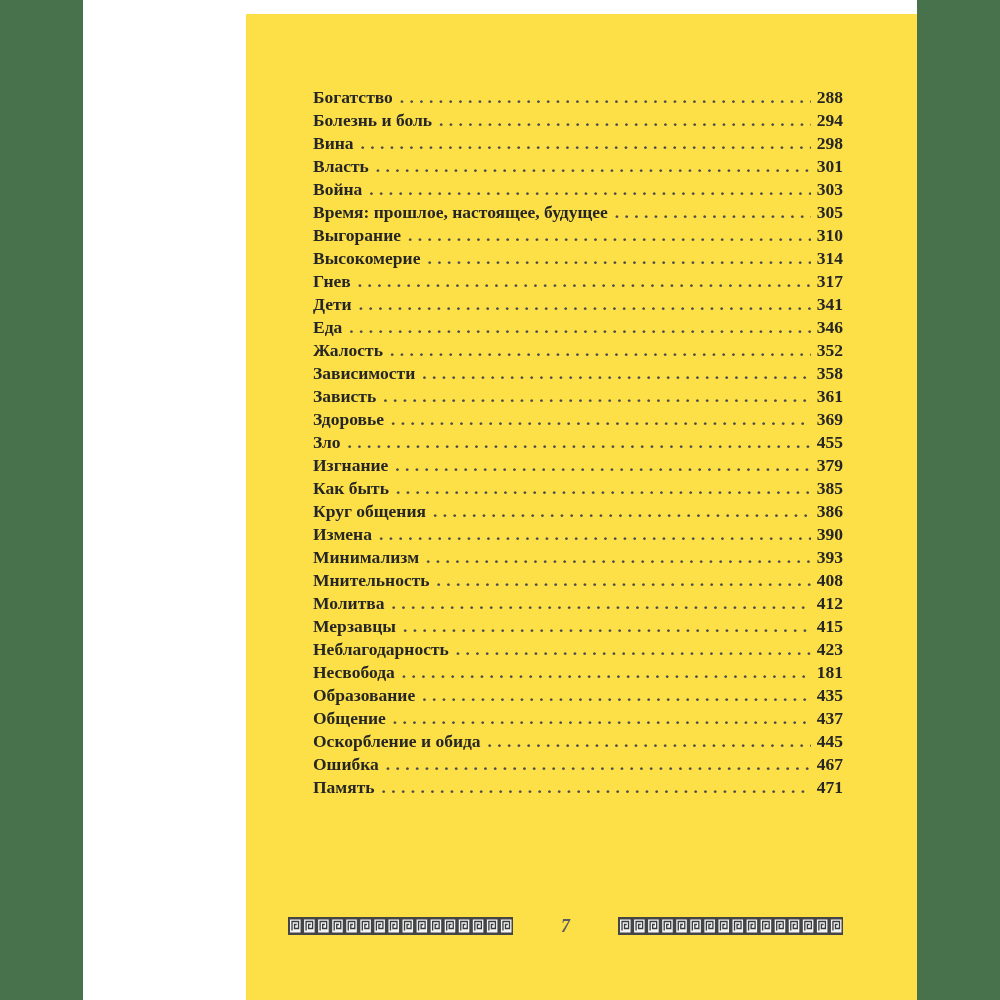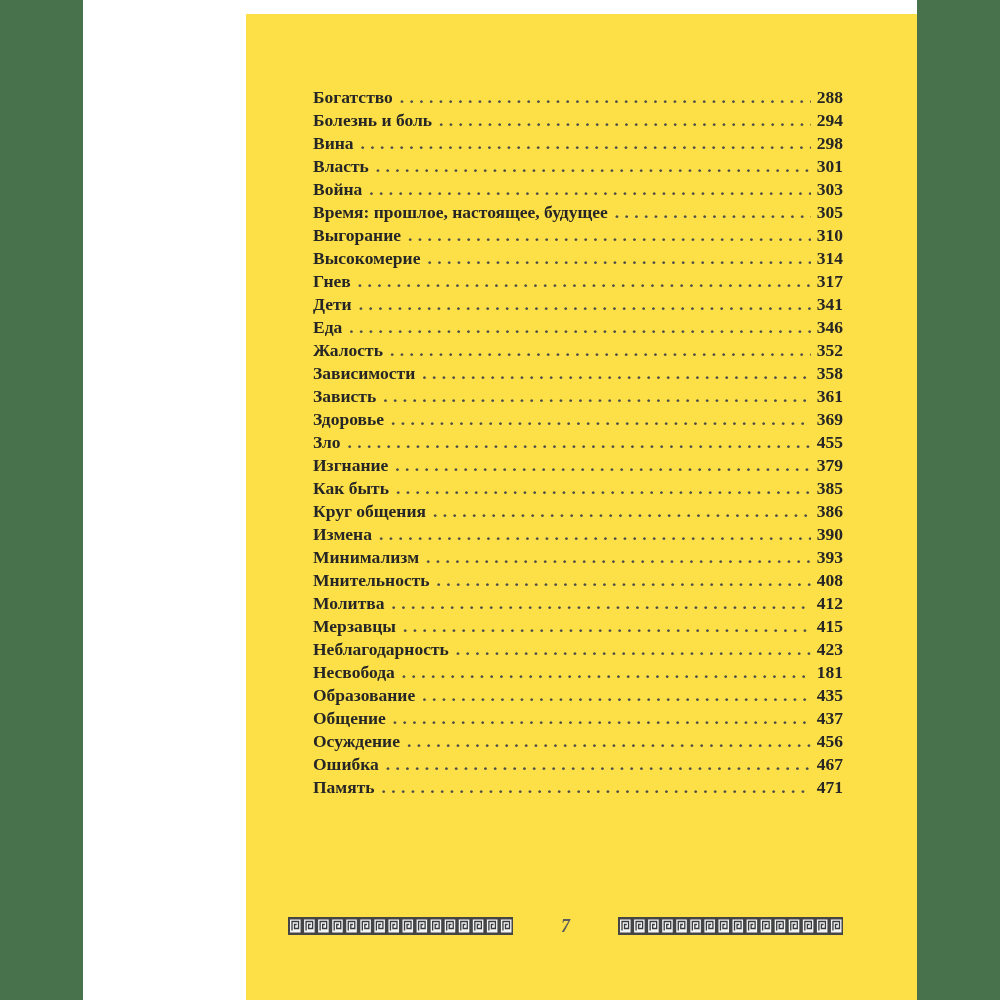--- a/index.html
+++ b/index.html
@@ -181,23 +181,23 @@
         <span class="t">Образование</span>
         <span class="dots"></span>
         <span class="num">435</span>
       </div>
       <div class="toc-row">
         <span class="t">Общение</span>
         <span class="dots"></span>
         <span class="num">437</span>
       </div>
       <div class="toc-row">
-        <span class="t">Осуждение</span>
-        <span class="dots"></span>
-        <span class="num">456</span>
+        <span class="t">Оскорбление и обида</span>
+        <span class="dots"></span>
+        <span class="num">445</span>
       </div>
       <div class="toc-row">
         <span class="t">Ошибка</span>
         <span class="dots"></span>
         <span class="num">467</span>
       </div>
       <div class="toc-row">
         <span class="t">Память</span>
         <span class="dots"></span>
         <span class="num">471</span>

